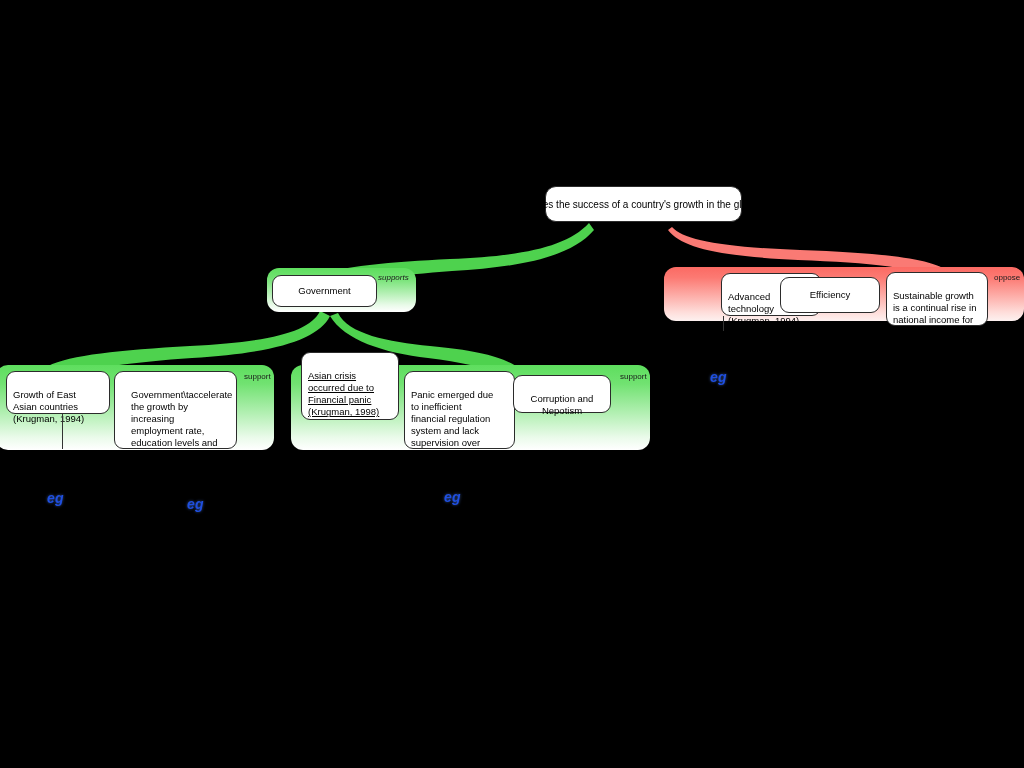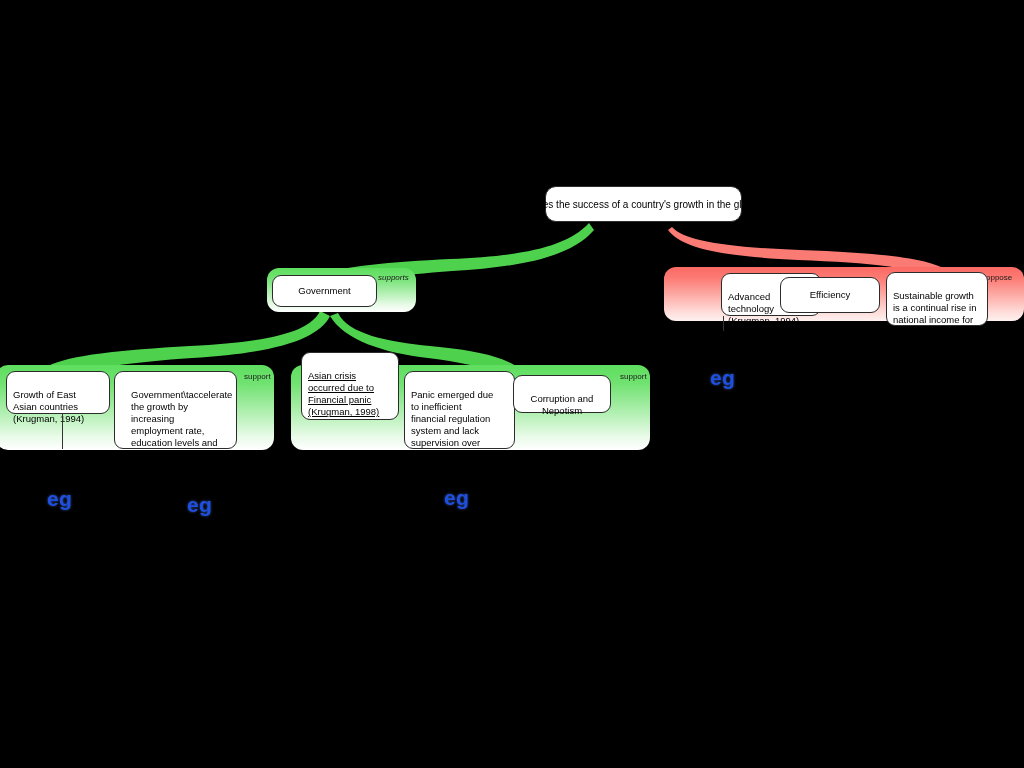--- a/index.html
+++ b/index.html
@@ -80,24 +80,25 @@
     position: absolute;
     width: 1px;
     background: #333333;
   }
 
   
   .eg {
     position: absolute;
     color: #1f4fe0;
     font-weight: bold;
-    font-size: 21px;
+    font-size: 14px;
     line-height: 19px;
     letter-spacing: 0.3px;
     text-shadow: 0 0 3px rgba(90,140,255,0.55);
+    font-style: italic;
   }
 </style>
 </head>
 <body>
 
 <div id="canvas">
 
   <svg id="edges" viewBox="0 0 1024 768">
 
     <path d="M 589 223
@@ -135,21 +136,21 @@
   </div>
 
   <div class="group support" style="left:267px; top:268px; width:149px; height:44px;">
     <div class="group-label" style="left:111px; top:5px;font-style:italic;">supports</div>
   </div>
   <div class="node center" style="left:272px; top:275px; width:105px; height:32px;">
     <span>Government</span>
   </div>
 
   <div class="group oppose" style="left:664px; top:267px; width:360px; height:54px;">
-    <div class="group-label" style="left:322px; top:6px;">oppose</div>
+    <div class="group-label" style="left:330px; top:6px;">oppose</div>
   </div>
   <div class="node" style="left:673px; top:273px; width:100px; height:43px;margin-left:48px;">
     <span>Advanced
 technology
 (Krugman, 1994)</span>
   </div>
   <div class="stub" style="left:723px; top:316px; height:15px;"></div>
   <div class="node center" style="left:780px; top:277px; width:100px; height:36px;">
     <span>Efficiency</span>
   </div>

